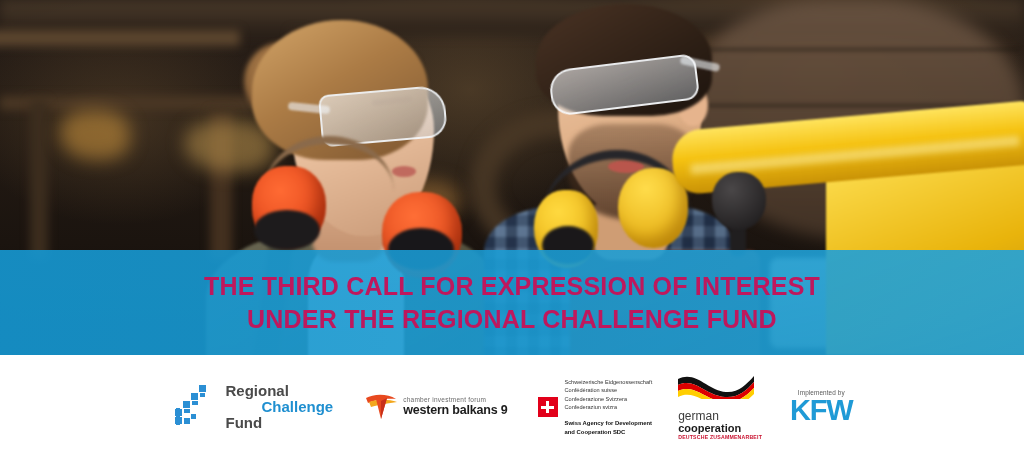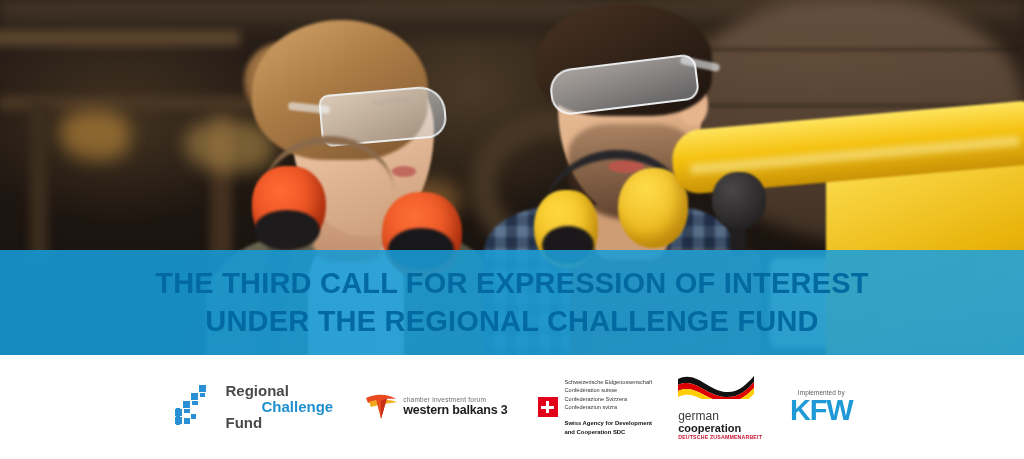--- a/index.html
+++ b/index.html
@@ -178,23 +178,23 @@
     overflow:hidden;
   }
   .blue-band::before{
     content:"";
     position:absolute; inset:0;
     background:linear-gradient(90deg, rgba(19,146,205,.35) 0%, rgba(42,168,220,.12) 45%, rgba(60,182,228,.30) 100%);
     pointer-events:none;
   }
   .headline {
     position:relative;
-    color:#0369a1;
+    color:#be185d;
     font-weight:bold;
-    font-size:29px;
+    font-size:25px;
     letter-spacing:.2px;
     line-height:1.30;
     text-align:right;
     white-space:nowrap;
   }
 
   
   .footer {
     position:absolute;
     left:0; top:355px;
@@ -351,21 +351,21 @@
         <span>
           <svg width="34" height="32" viewBox="0 0 34 32" aria-hidden="true">
             <path d="M1 9 C8 5, 22 4, 31 10 C22 9, 10 11, 3 14 Z" fill="#e8491f"></path>
             <path d="M4 13 C12 10, 24 10, 32 13 C24 14, 13 16, 6 18 Z" fill="#f3a71c"></path>
             <path d="M11 10 L22 9 L16 30 Z" fill="#e8491f"></path>
             <path d="M16 12 L22 9 L16 30 Z" fill="#c8301a"></path>
           </svg>
         </span>
         <span class="wb6-text">
           <div class="wb6-small">chamber investment forum</div>
-          <div class="wb6-big">western balkans 3</div>
+          <div class="wb6-big">western balkans 9</div>
         </span>
       </div>
 
       <div class="logo swiss">
         <span class="swiss-cross-box"></span>
         <span>
           <div class="swiss-lines">
             <div>Schweizerische Eidgenossenschaft</div>
             <div>Confédération suisse</div>
             <div>Confederazione Svizzera</div>

